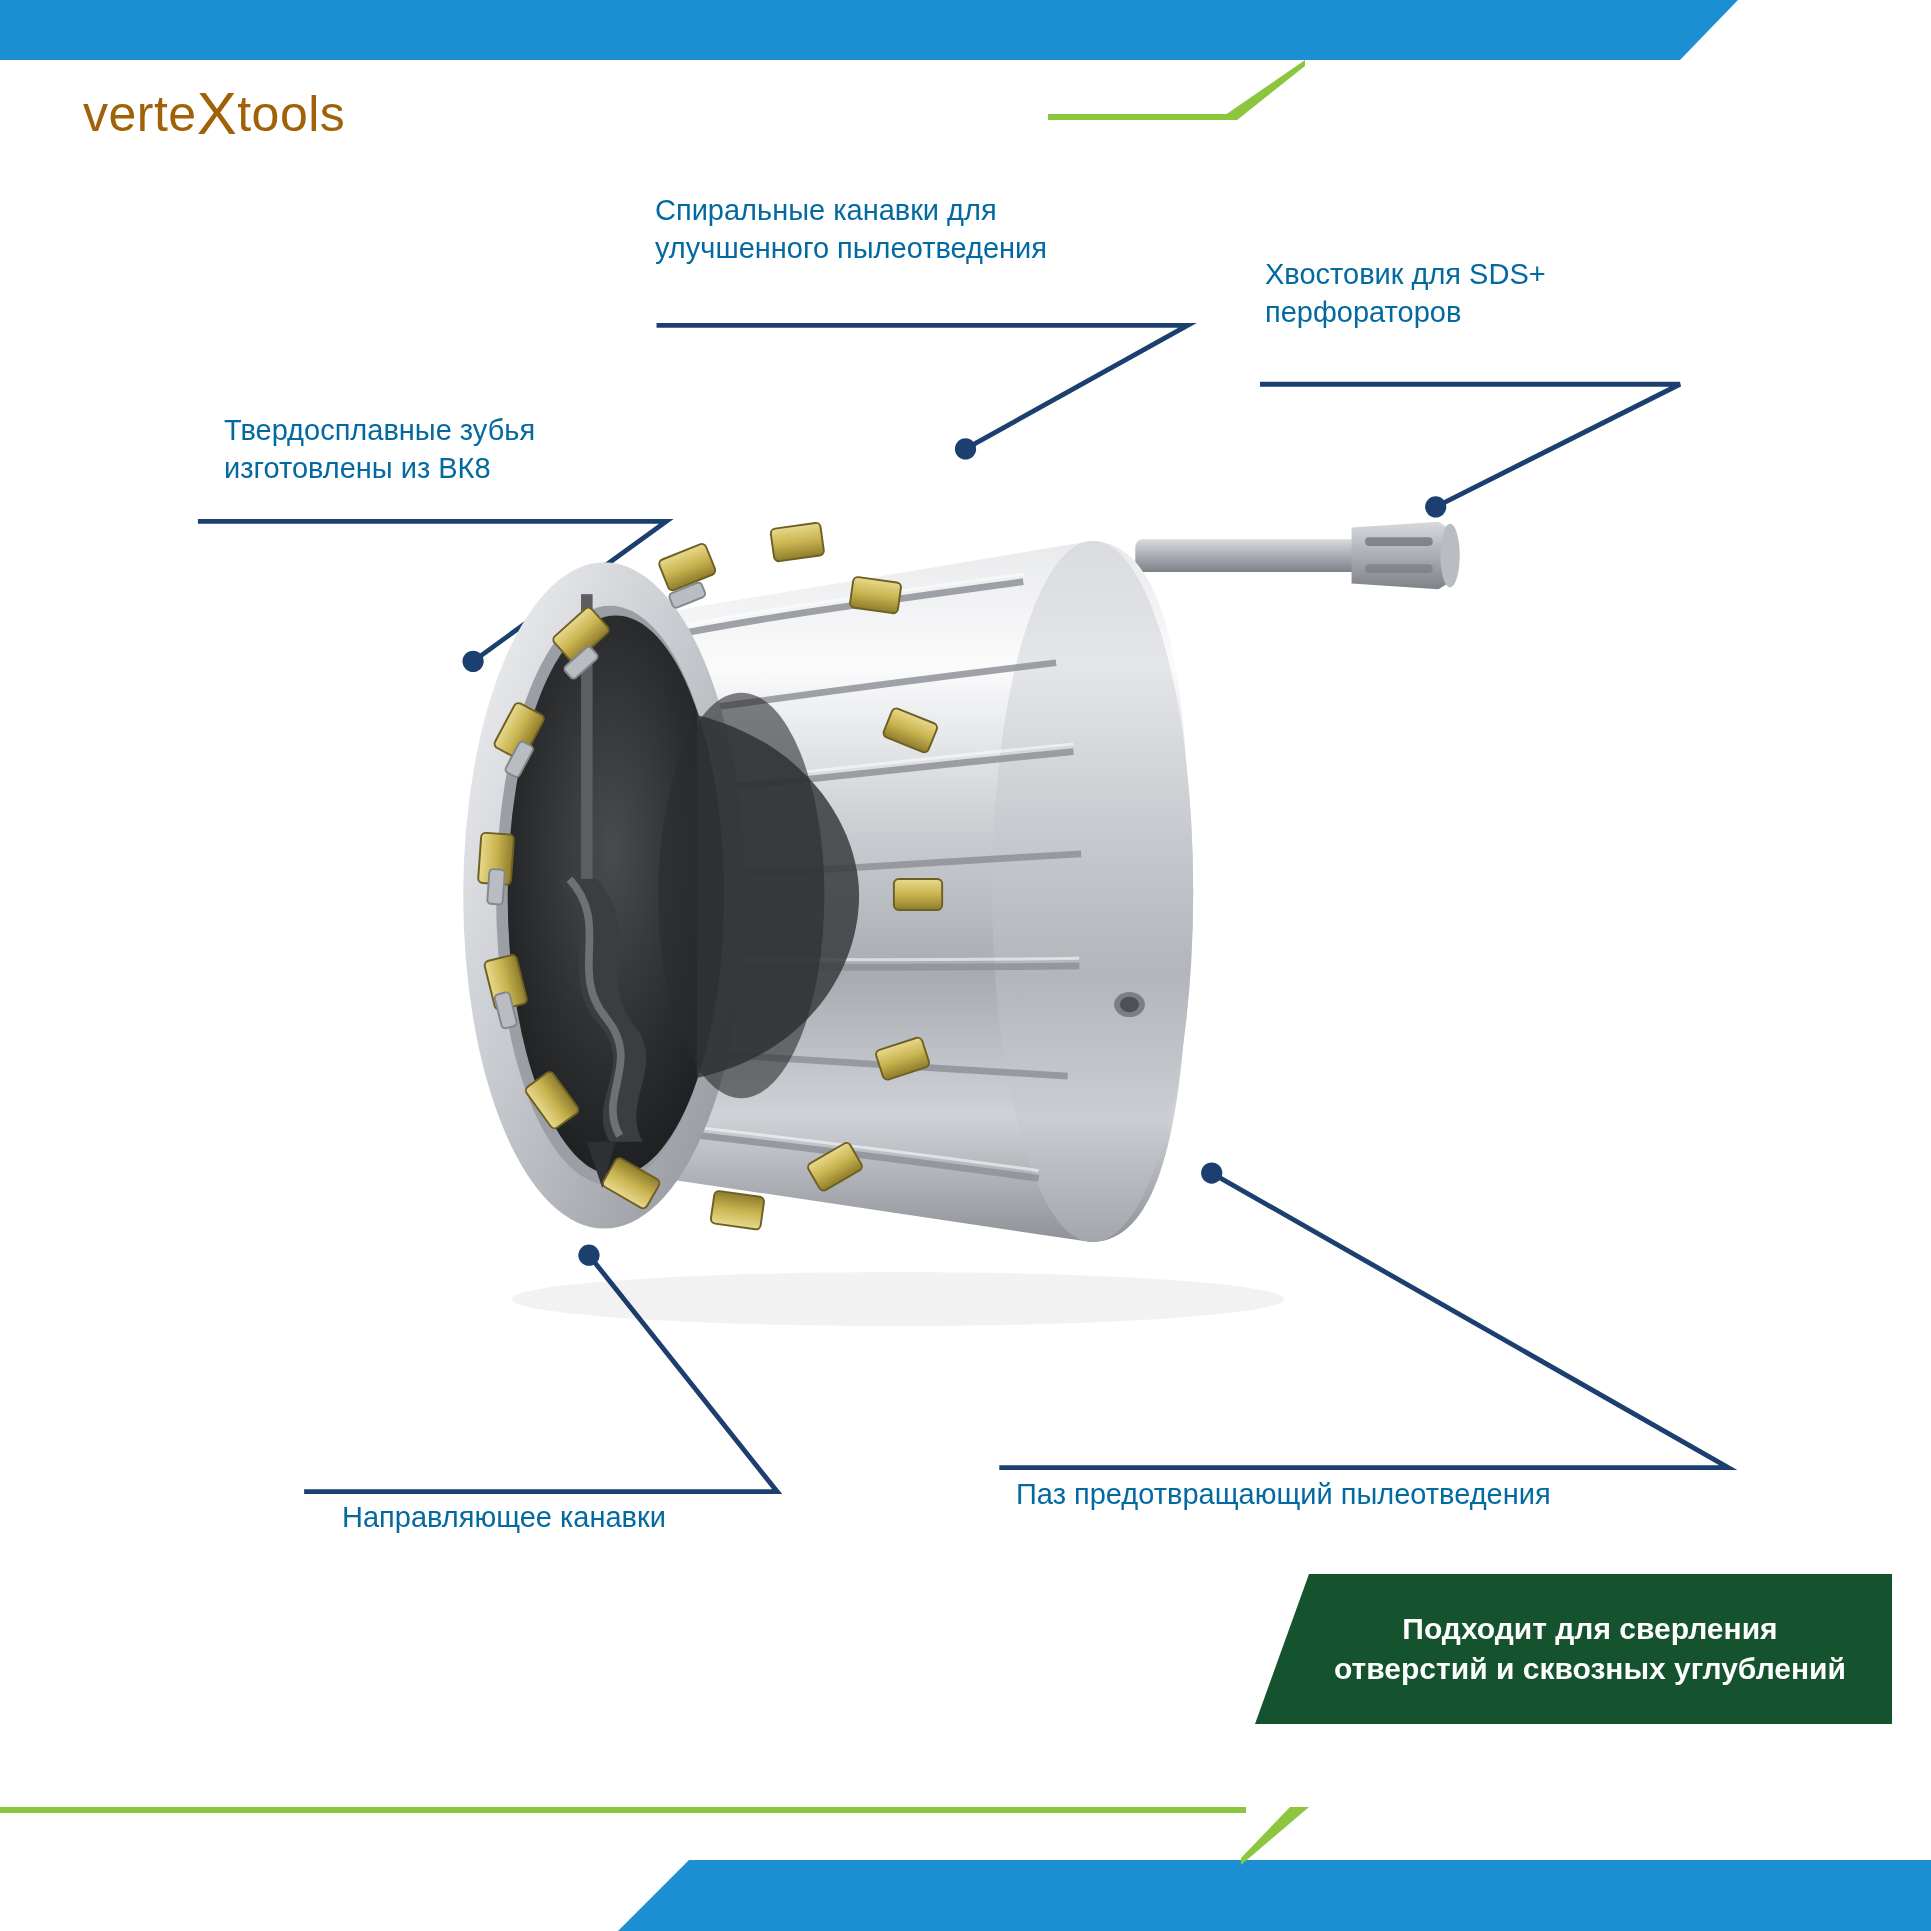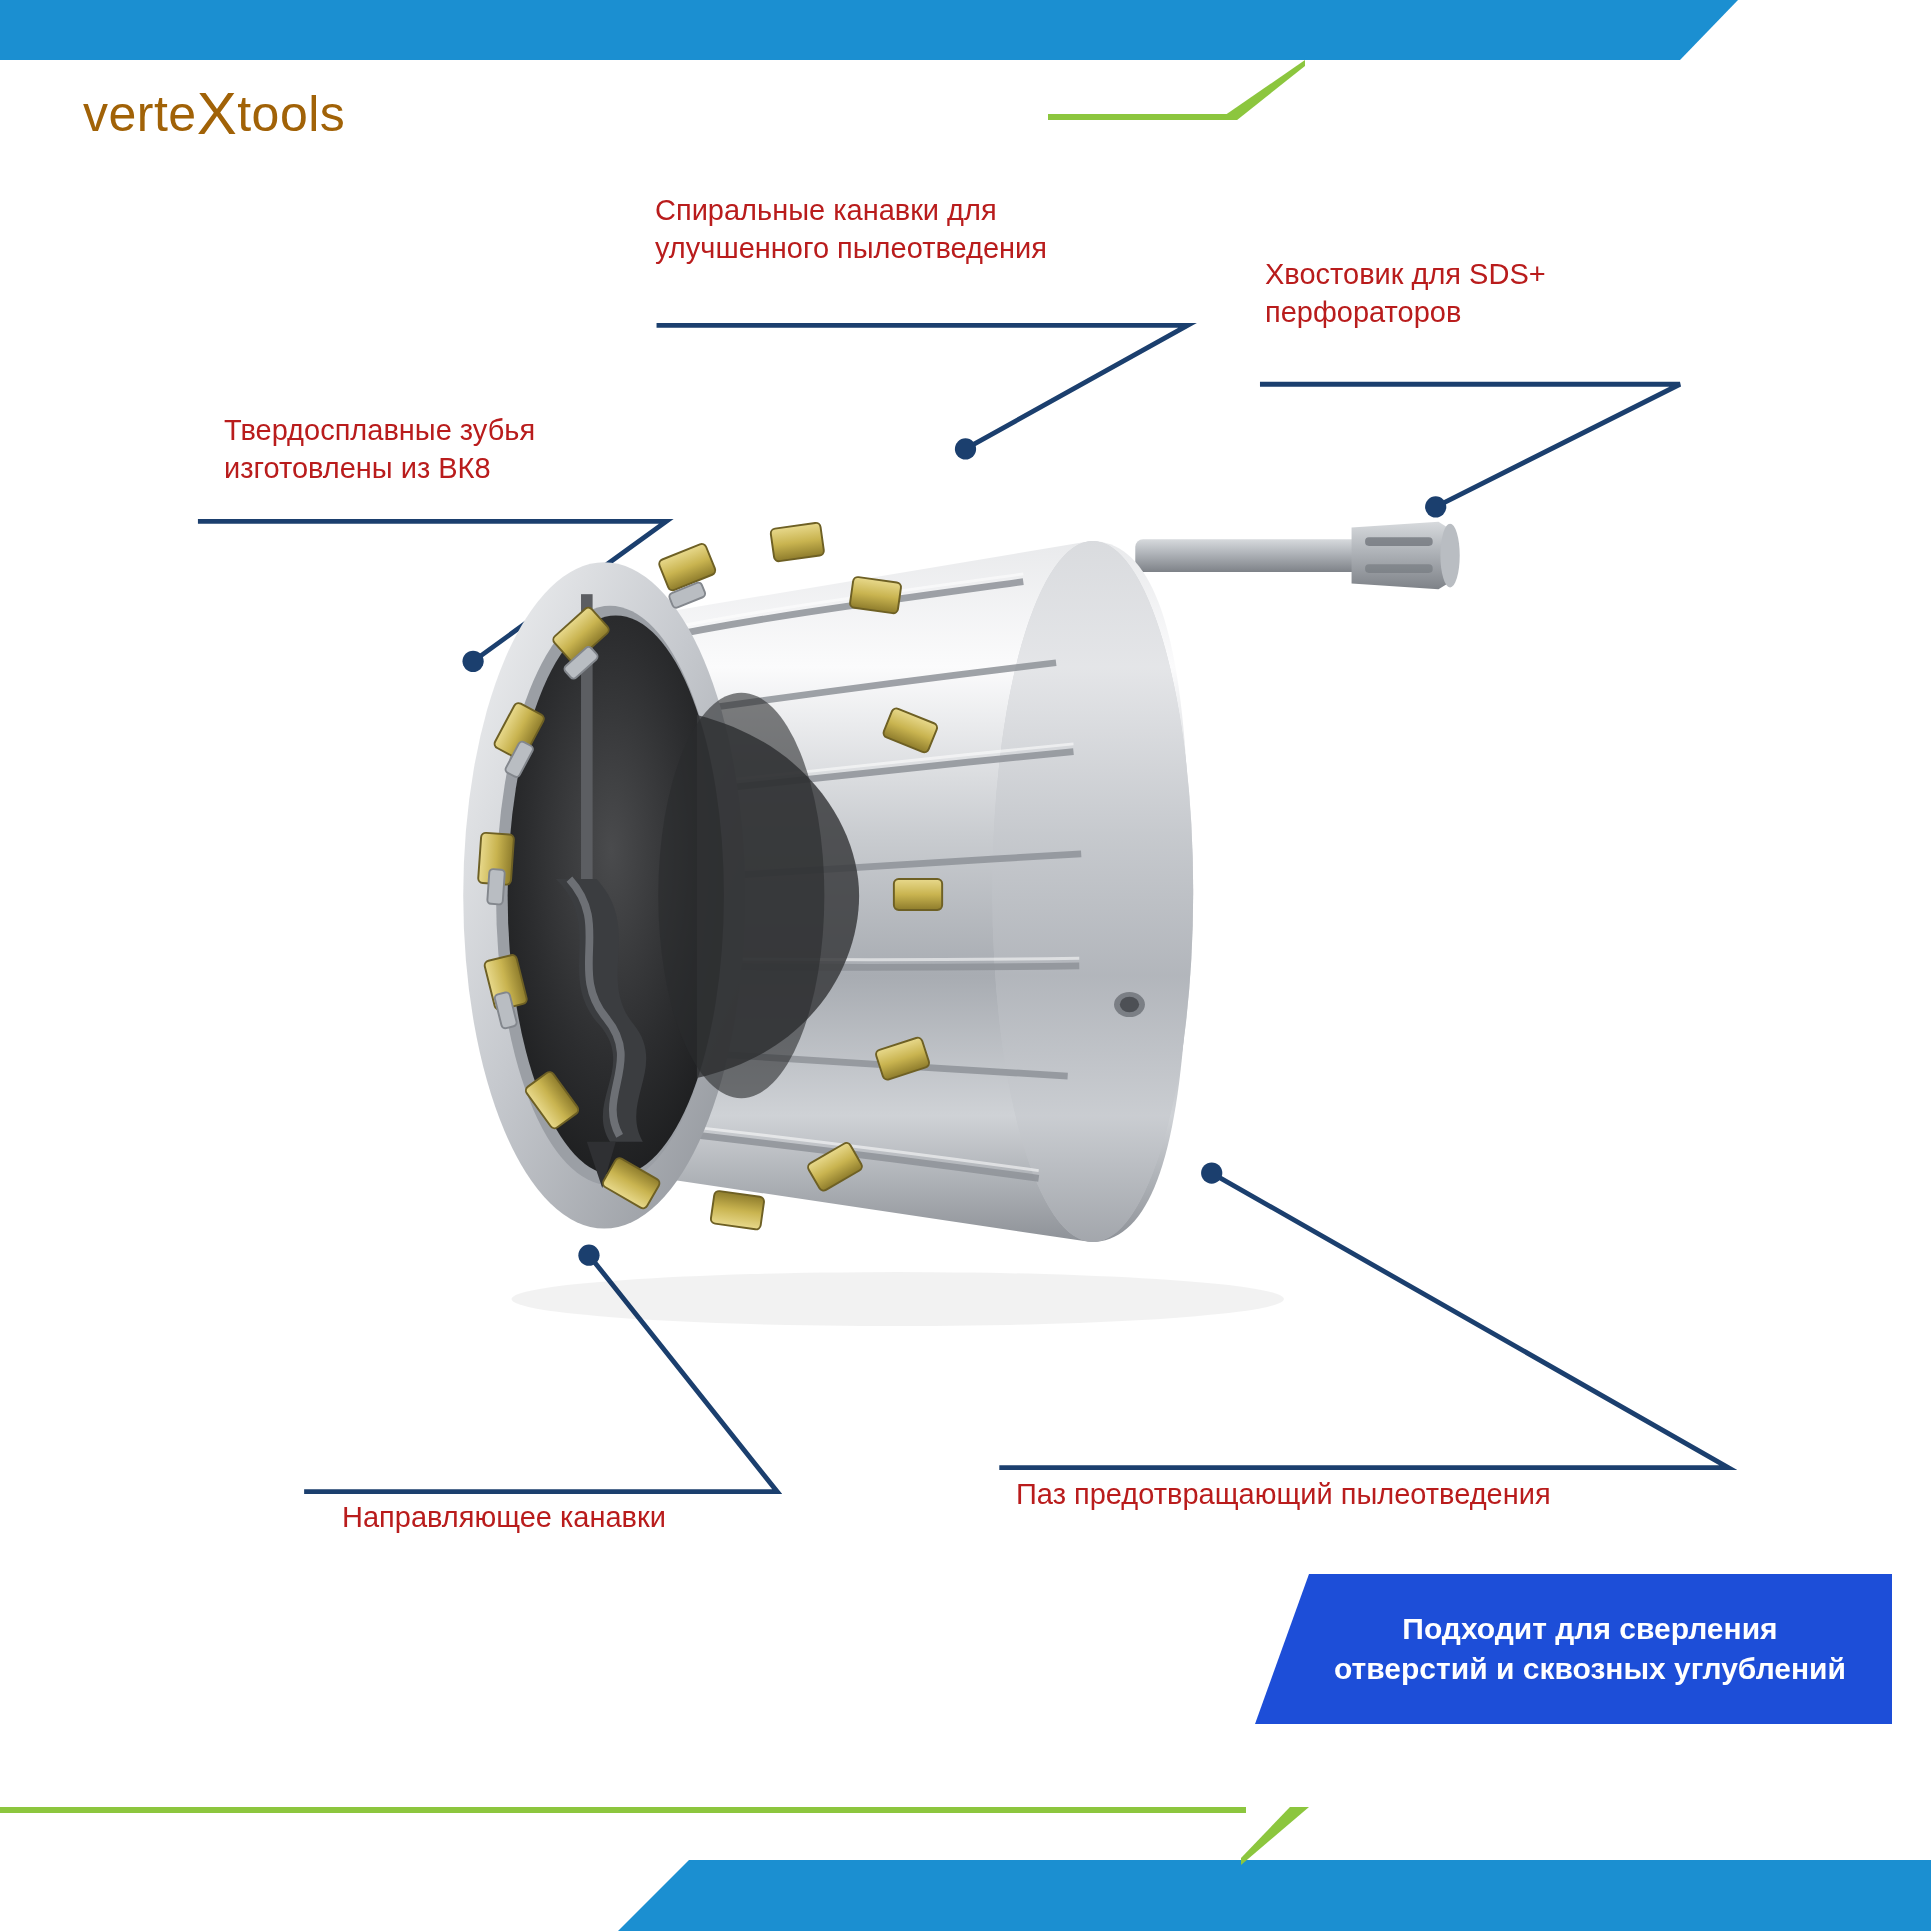--- a/index.html
+++ b/index.html
@@ -70,21 +70,21 @@
     white-space: nowrap;
   }
   .logo .x {
     font-size: 60px;
     vertical-align: -2.9px;
   }
 
   
   .callout {
     position: absolute;
-    color: #b91c1c;
+    color: #0369a1;
     font-size: 29px;
     line-height: 1.32;
     font-family: "Liberation Sans", sans-serif;
     white-space: pre-line;
   }
   #callout-teeth   { top: 386px;  left: 224px; width: 434px; margin-top: 25px; }
   #callout-flutes  { top: 191px;  left: 655px; width: 454px; }
   #callout-shank   { top: 255px;  left: 1265px; width: 386px; }
   #callout-pilot   { top: 1498px; left: 342px; width: 415px; }
   #callout-groove  { top: 1475px; left: 1016px; width: 714px; }
@@ -95,21 +95,21 @@
     top: 0; left: 0;
     width: 1931px; height: 1931px;
     pointer-events: none;
   }
 
   
   .badge {
     position: absolute;
     top: 1574px; left: 1255px;
     width: 637px; height: 150px;
-    background: #1d4ed8;
+    background: #14532d;
     clip-path: polygon(54px 0, 100% 0, 100% 100%, 0 100%);
     display: flex;
     align-items: center;
     justify-content: center;
   }
   .badge-text {
     color: #ffffff;
     font-size: 30px;
     font-weight: bold;
     line-height: 1.32;

